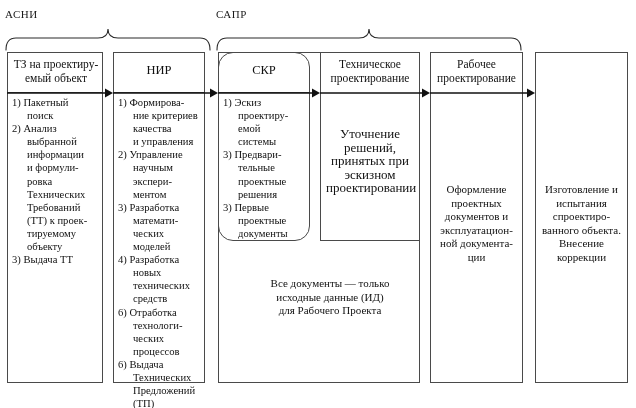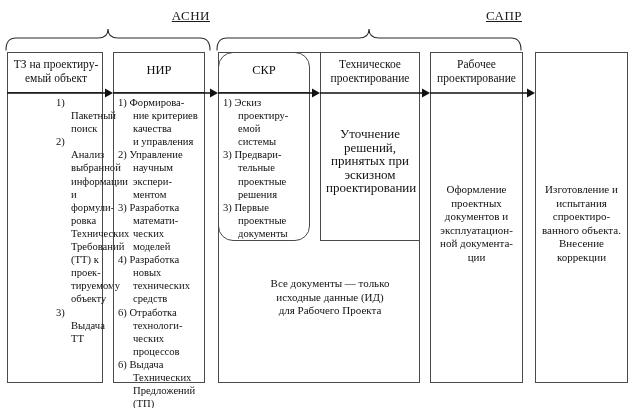--- a/index.html
+++ b/index.html
@@ -13,27 +13,26 @@
     height: 408px;
     background: #ffffff;
     font-family: "Liberation Serif", "DejaVu Serif", serif;
     color: #000000;
     overflow: hidden;
   }
 
   
   .group-label {
     position: absolute;
-    font-size: 13px;
+    font-size: 11px;
     font-weight: normal;
     letter-spacing: 0.5px;
-    text-align: right;
+    text-align: left;
     white-space: nowrap;
     color: #1a1a1a;
-    text-decoration: underline;
   }
 
   .brace-svg {
     position: absolute;
     overflow: visible;
   }
   .brace-svg path {
     fill: none;
     stroke: #2b2b2b;
     stroke-width: 1.1;
@@ -143,21 +142,21 @@
   </svg>
 
   <div class="group-label" style="left:216px; top:8px; width:306px;">САПР</div>
   <svg class="brace-svg" style="left:216px; top:27px;" width="306" height="24" viewBox="0 0 306 24">
     <path d="M1,23 Q1,11 11,11 L143,11 Q153,11 153,2 Q153,11 163,11 L295,11 Q305,11 305,23"></path>
   </svg>
 
   <div class="stage-box" style="left:7px; top:52px; width:96px; height:331px;">
     <div class="stage-header with-rule left-first" style="height:40px;">ТЗ на проектиру-
 емый объект</div>
-    <div class="stage-body list" style="top:40px; bottom:0;margin-left:44px;">
+    <div class="stage-body list" style="top:40px; bottom:0;">
       <ol class="num-list">
         <li>1) Пакетный
 поиск</li>
         <li>2) Анализ
 выбранной
 информации
 и формули-
 ровка
 Технических
 Требований

